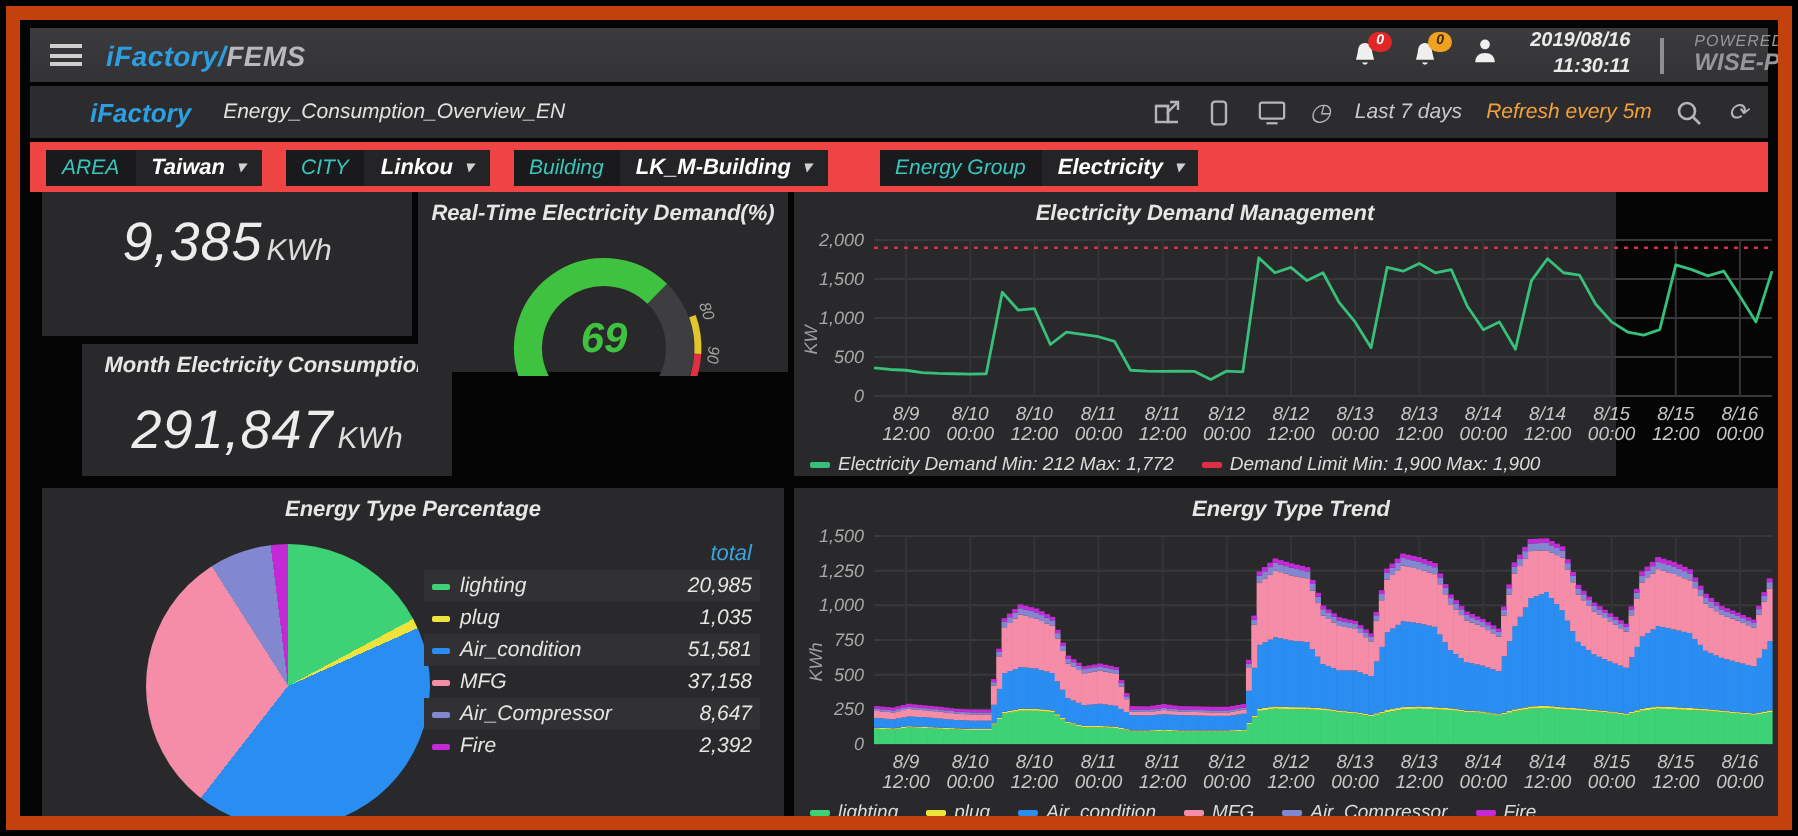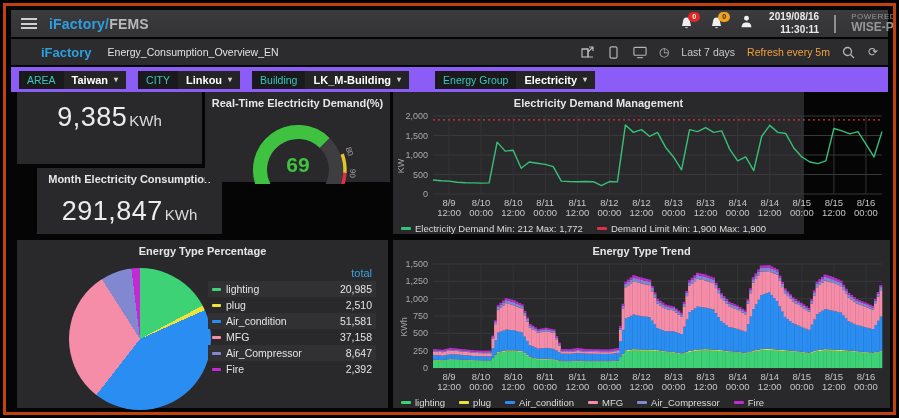--- a/index.html
+++ b/index.html
@@ -1,17 +1,17 @@
 <!DOCTYPE html>
 <html><head>
 <meta charset="utf-8">
 <style>
   html,body{margin:0;padding:0;background:#000;width:899px;height:418px;position:relative;
     font-family:"Liberation Sans",sans-serif;-webkit-font-smoothing:antialiased;}
-  .frame{position:absolute;inset:3px;background:#050505;border:3px solid #c2410c;overflow:hidden;}
+  .frame{position:absolute;inset:3px;background:#050505;border:7px solid #c2410c;overflow:hidden;font-style:italic;}
   
   .topbar{position:absolute;left:5px;right:5px;top:4px;height:27px;
     background:linear-gradient(#3b3b3d,#333335);display:flex;align-items:center;}
   .hamburger{width:16px;height:11px;margin:0 12px 0 10px;display:flex;flex-direction:column;justify-content:space-between;cursor:pointer;}
   .hamburger span{display:block;height:2px;background:#cfcfcf;}
   .logo{font-size:14px;font-weight:bold;letter-spacing:.2px;white-space:nowrap;}
   .logo-a{color:#2d9fe0;}
   .logo-b{color:#b9b9bc;}
   .app-title{color:#f0f0f0;font-size:11.5px;font-weight:bold;margin-left:14px;white-space:nowrap;}
   .topbar-right{margin-left:auto;display:flex;align-items:center;gap:15px;padding-right:0;}
@@ -29,21 +29,21 @@
   .toolbar{position:absolute;left:5px;right:5px;top:33px;height:26px;background:#2c2c2e;
     display:flex;align-items:center;}
   .brand{margin-left:30px;font-size:13px;font-weight:bold;color:#2d9fe0;}
   .dash-name{margin-left:16px;font-size:10.5px;color:#e2e2e2;cursor:pointer;}
   .toolbar-right{margin-left:auto;display:flex;align-items:center;gap:12px;padding-right:10px;color:#a9a9ac;}
   .tb-icon{width:14px;height:13px;display:flex;align-items:center;justify-content:center;cursor:pointer;}
   .tb-glyph{font-size:12px;color:#b5b5b8;cursor:pointer;line-height:1;}
   .range-label{font-size:10.5px;color:#c9c9cc;cursor:pointer;}
   .refresh-label{font-size:10.5px;color:#f2a13c;cursor:pointer;}
   
-  .filterbar{position:absolute;left:5px;right:5px;top:61px;height:25px;background:#8b5cf6;
+  .filterbar{position:absolute;left:5px;right:5px;top:61px;height:25px;background:#ef4444;
     display:flex;align-items:center;gap:12px;padding-left:8px;}
   .chip{display:flex;align-items:stretch;cursor:default;}
   .chip-label{background:#1a1a1c;color:#38c7bd;font-size:10.5px;padding:3px 8px;display:flex;align-items:center;}
   .chip-value{background:#242426;color:#fff;font-size:11px;font-weight:bold;padding:3px 8px;display:flex;align-items:center;cursor:pointer;}
   .caret{margin-left:6px;font-size:8px;color:#d0d0d0;}
   .chip-gap{margin-left:14px;}
   
   .panel{position:absolute;background:#29292b;}
   .panel-title{text-align:center;font-size:11px;font-weight:bold;color:#e6e6e6;padding:5px 4px 1px;white-space:nowrap;overflow:hidden;}
   #p-today{left:11px;top:86px;width:185px;height:72px;}
@@ -277,21 +277,21 @@
     <div class="pie-legend" id="pie-legend">
       <div class="pie-legend-header">total</div>
     <div class="pie-row">
           <span class="dash" style="background: rgb(62, 210, 118);"></span>
           <span>lighting</span>
           <span class="val">20,985</span>
         </div>
         <div class="pie-row">
           <span class="dash" style="background: rgb(239, 226, 59);"></span>
           <span>plug</span>
-          <span class="val">2,510</span>
+          <span class="val">1,035</span>
         </div>
         <div class="pie-row">
           <span class="dash" style="background: rgb(42, 141, 242);"></span>
           <span>Air_condition</span>
           <span class="val">51,581</span>
         </div>
         <div class="pie-row">
           <span class="dash" style="background: rgb(245, 140, 168);"></span>
           <span>MFG</span>
           <span class="val">37,158</span>

